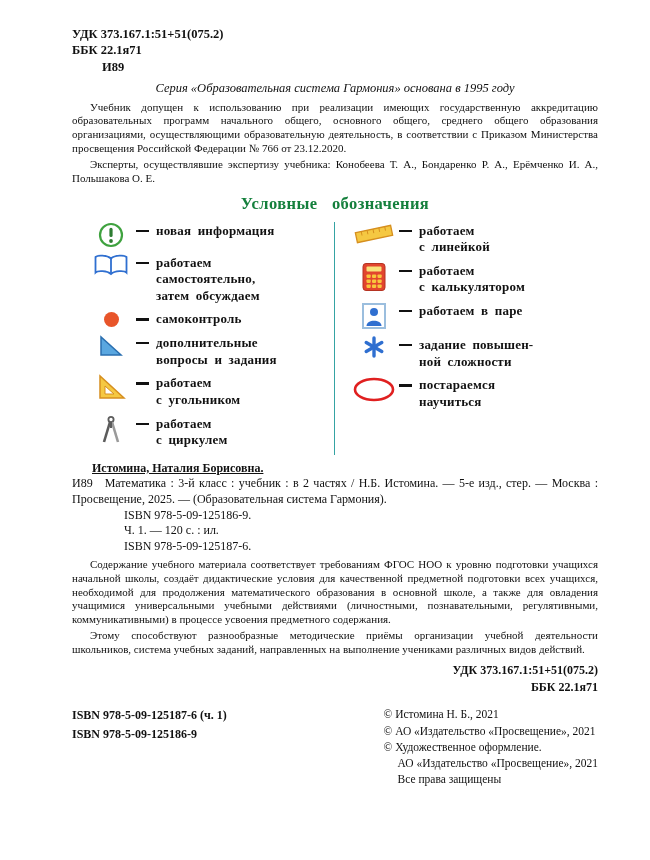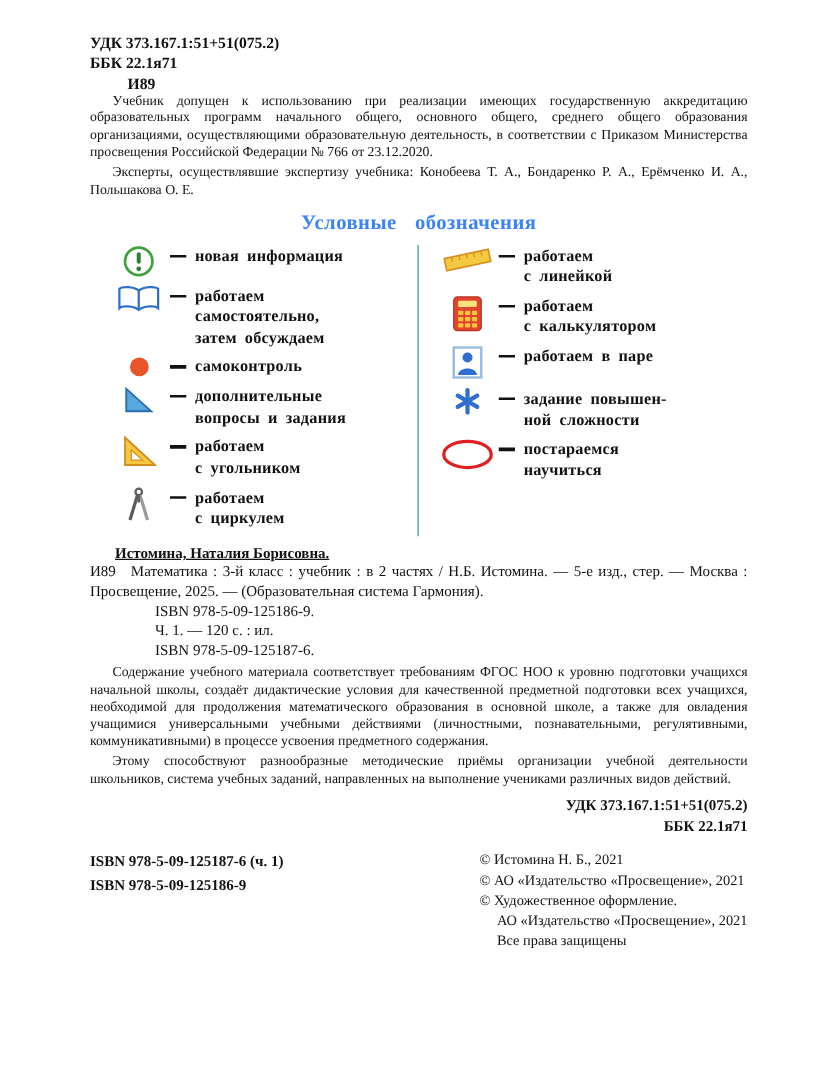--- a/index.html
+++ b/index.html
@@ -12,21 +12,21 @@
   
   .top-codes { font-weight: bold; font-size: 12.5px; line-height: 1.3; }
   .top-codes .code-line { display: block; }
   .top-codes .indent { padding-left: 30px; }
   
   .series { text-align: center; font-style: italic; font-size: 12.5px; margin: 6px 0 5px; }
   
   .para { font-size: 11px; line-height: 1.24; text-align: justify; text-indent: 18px; margin-bottom: 3px; }
   .para-center { font-size: 11px; line-height: 1.3; text-align: center; margin: 5px 18px 4px; }
   
-  .legend-title { text-align: center; font-weight: bold; font-size: 16.5px; color: #3b82f6; word-spacing: 10px; letter-spacing: 0.4px; margin: 8px 0 8px; }
+  .legend-title { text-align: center; font-weight: bold; font-size: 16.5px; color: #15803d; word-spacing: 10px; letter-spacing: 0.4px; margin: 8px 0 8px; }
   .legend { display: flex; }
   .legend-left { width: 262px; padding-left: 16px; }
   .legend-right { flex: 1; border-left: 1.6px solid #35a3a3; padding-left: 16px; }
   .legend-item { display: flex; align-items: flex-start; margin-bottom: 6px; }
   .icon-box { width: 46px; flex: 0 0 46px; display: flex; justify-content: center; align-items: flex-start; }
   .dash { width: 13px; height: 2.4px; background: #111; margin: 8px 7px 0 2px; flex: 0 0 13px; }
   .legend-label { font-weight: bold; font-size: 13px; line-height: 1.28; white-space: pre-line; word-spacing: 3px; letter-spacing: 0.2px; padding-top: 1px; }
   .dot-icon { width: 15px; height: 15px; border-radius: 50%; background: #e8552a; margin-top: 2px; }
   
   .bib { margin-top: 6px; font-size: 12px; line-height: 1.3; }
@@ -49,20 +49,21 @@
 <body>
 
 <div class="page">
 
   <div class="top-codes">
     <span class="code-line">УДК 373.167.1:51+51(075.2)</span>
     <span class="code-line">ББК 22.1я71</span>
     <span class="code-line indent">И89</span>
   </div>
 
+  <div class="series">Серия «Образовательная система Гармония» основана в 1995 году</div>
 
   <p class="para">Учебник допущен к использованию при реализации имеющих государственную аккредитацию образовательных программ начального общего, основного общего, среднего общего образования организациями, осуществляющими образовательную деятельность, в соответствии с Приказом Министерства просвещения Российской Федерации № 766 от 23.12.2020.</p>
   <p class="para">Эксперты, осуществлявшие экспертизу учебника: Конобеева Т. А., Бондаренко Р. А., Ерёмченко И. А., Польшакова О. Е.</p>
 
   <div class="legend-title">Условные обозначения</div>
 
   <div class="legend">
     <div class="legend-left">
 
       <div class="legend-item">

